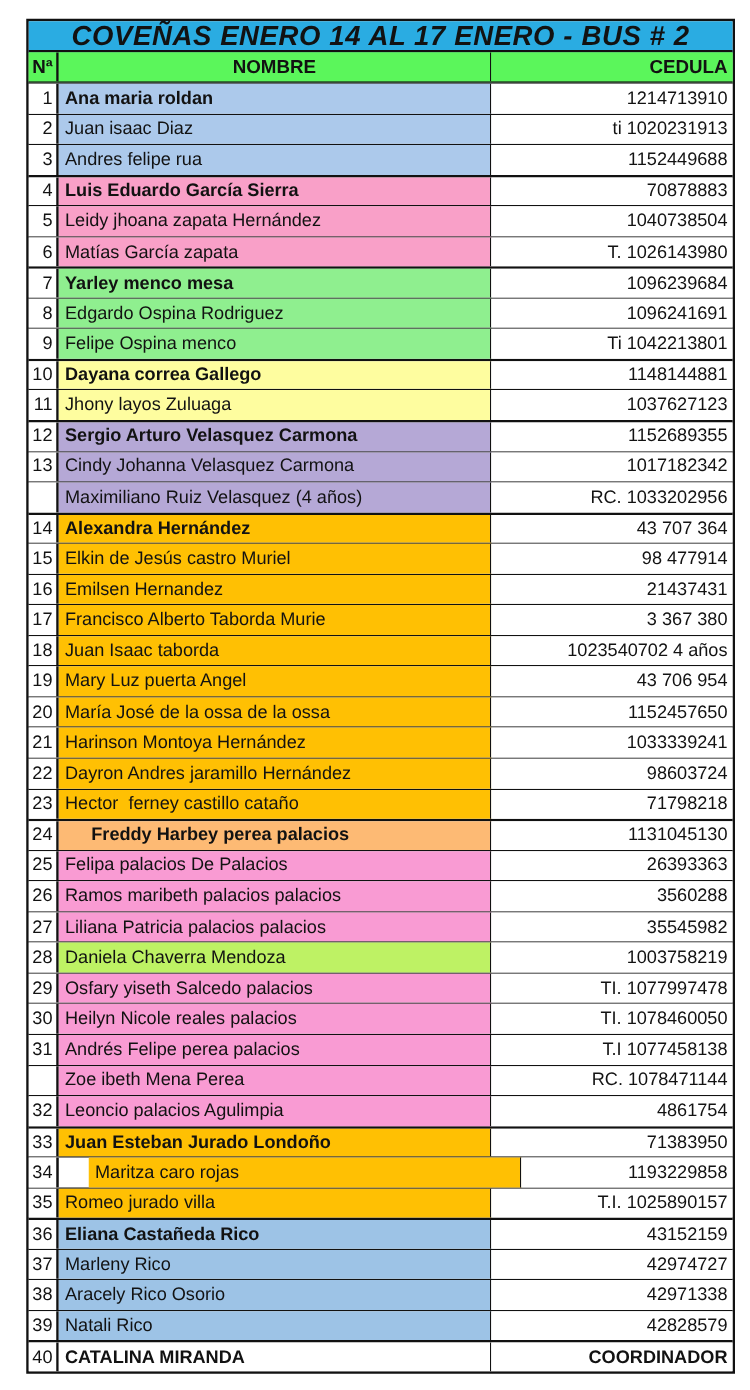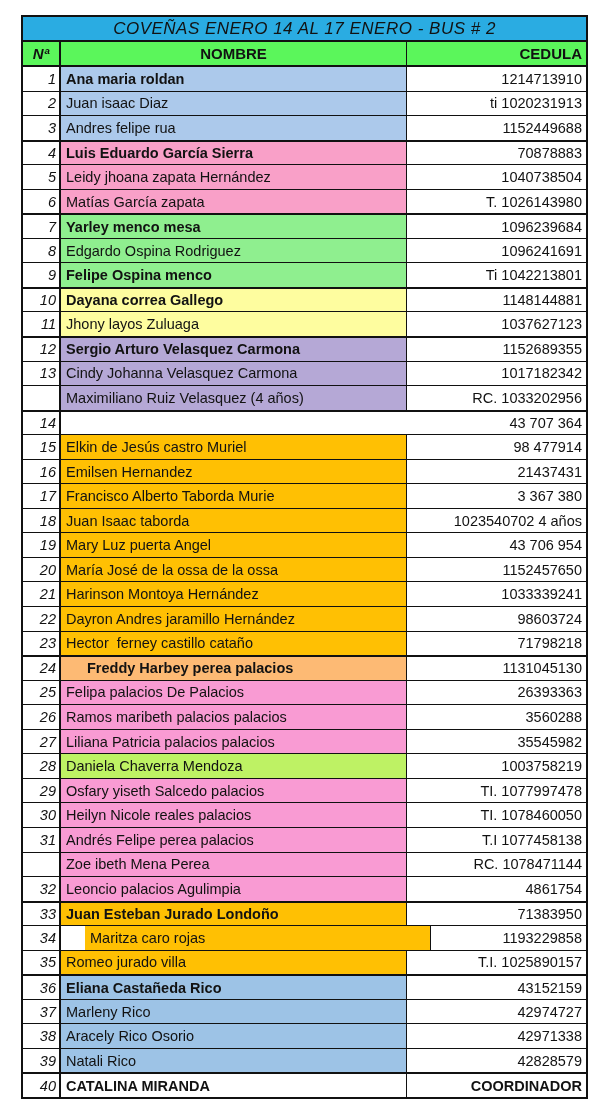--- a/index.html
+++ b/index.html
@@ -3,32 +3,32 @@
 <meta charset="utf-8">
 <style>
   * { margin: 0; padding: 0; box-sizing: border-box; }
   html, body { width: 600px; height: 1112px; background: #ffffff; overflow: hidden; }
   body { font-family: "Liberation Sans", "DejaVu Sans", sans-serif; color: #121212; }
 
   .sheet { position: absolute; left: 21px; top: 15px; width: 567px; border: 2.5px solid #111; background: #fff; }
 
   .title-row { height: 25px; display: flex; align-items: center; justify-content: center;
                border-bottom: 2px solid #111; }
-  .title-text { font-size: 17px; font-weight: normal; font-style: italic; letter-spacing: 0.5px; }
+  .title-text { font-size: 22px; font-weight: bold; font-style: italic; letter-spacing: 0.5px; }
 
   .row { display: flex; height: 24.55px; border-top: 1.5px solid #111; }
   .row.first { border-top: none; }
   .row.group-start { border-top: 2.5px solid #111; }
 
   .header-row { height: 24px; border-top: none; border-bottom: 1px solid #111; }
   .header-row .cell { font-weight: bold; font-size: 15px; }
   .header-row .num-cell, .header-row .name-cell, .header-row .ced-cell { background: inherit; }
 
   .cell { display: flex; align-items: center; overflow: hidden; white-space: pre; font-size: 14.5px; }
-  .num-cell  { width: 38px;  justify-content: flex-end; padding-right: 3px; border-right: 2px solid #111; background: #fff; font-style: italic; }
+  .num-cell  { width: 24px;  justify-content: flex-end; padding-right: 3px; border-right: 2px solid #111; background: #fff; }
   .name-cell { width: 346px; justify-content: flex-start; padding-left: 5px; border-right: 1.8px solid #111; }
   .ced-cell  { flex: 1; justify-content: flex-end; padding-right: 4px; background: #fff; }
 
   .header-row .num-cell { justify-content: center; padding-right: 0; }
   .header-row .name-cell { justify-content: center; padding-left: 0; }
   .header-row .ced-cell { justify-content: flex-end; }
 
   .bold { font-weight: bold; }
 </style>
 </head>
@@ -81,21 +81,21 @@
         <div class="cell name-cell bold" style="background: rgb(143, 239, 143);">Yarley menco mesa</div>
         <div class="cell ced-cell">1096239684</div>
       </div>
       <div class="row">
         <div class="cell num-cell">8</div>
         <div class="cell name-cell" style="background: rgb(143, 239, 143);">Edgardo Ospina Rodriguez</div>
         <div class="cell ced-cell">1096241691</div>
       </div>
       <div class="row">
         <div class="cell num-cell">9</div>
-        <div class="cell name-cell" style="background: rgb(143, 239, 143); font-weight: bold;">Felipe Ospina menco</div>
+        <div class="cell name-cell" style="background: rgb(143, 239, 143);">Felipe Ospina menco</div>
         <div class="cell ced-cell">Ti 1042213801</div>
       </div>
       <div class="row group-start">
         <div class="cell num-cell">10</div>
         <div class="cell name-cell bold" style="background: rgb(254, 253, 159);">Dayana correa Gallego</div>
         <div class="cell ced-cell">1148144881</div>
       </div>
       <div class="row">
         <div class="cell num-cell">11</div>
         <div class="cell name-cell" style="background: rgb(254, 253, 159);">Jhony layos Zuluaga</div>
@@ -111,20 +111,21 @@
         <div class="cell name-cell" style="background: rgb(181, 168, 214);">Cindy Johanna Velasquez Carmona</div>
         <div class="cell ced-cell">1017182342</div>
       </div>
       <div class="row">
         <div class="cell num-cell"></div>
         <div class="cell name-cell" style="background: rgb(181, 168, 214);">Maximiliano Ruiz Velasquez (4 años)</div>
         <div class="cell ced-cell">RC. 1033202956</div>
       </div>
       <div class="row group-start">
         <div class="cell num-cell">14</div>
+        <div class="cell name-cell bold" style="background: rgb(255, 192, 3);">Alexandra Hernández</div>
         <div class="cell ced-cell">43 707 364</div>
       </div>
       <div class="row">
         <div class="cell num-cell">15</div>
         <div class="cell name-cell" style="background: rgb(255, 192, 3);">Elkin de Jesús castro Muriel</div>
         <div class="cell ced-cell">98 477914</div>
       </div>
       <div class="row">
         <div class="cell num-cell">16</div>
         <div class="cell name-cell" style="background: rgb(255, 192, 3);">Emilsen Hernandez</div>

